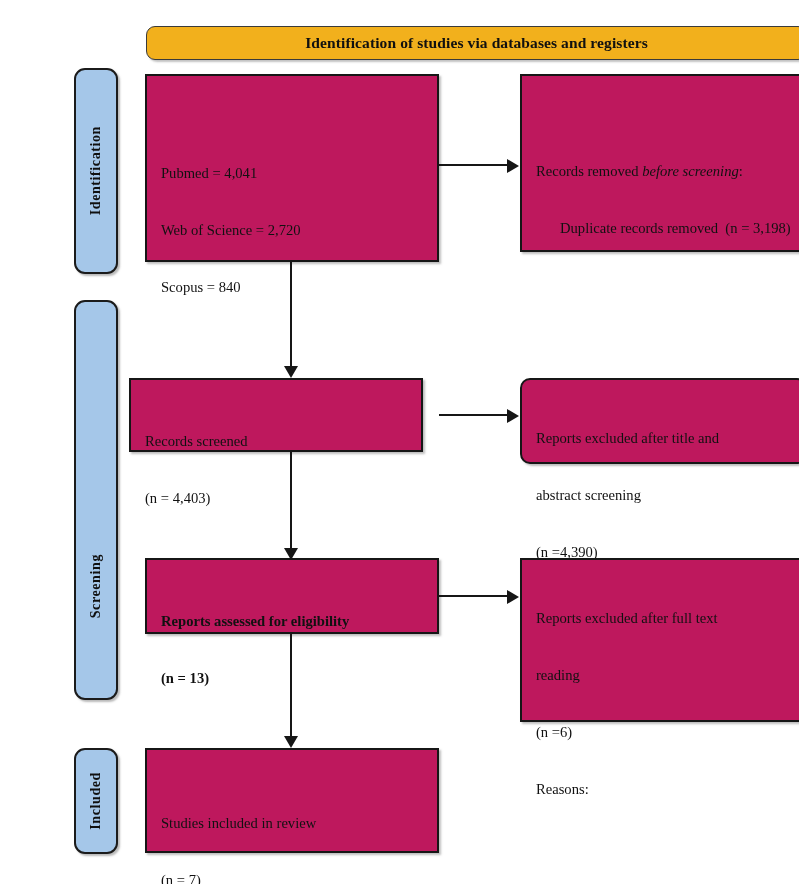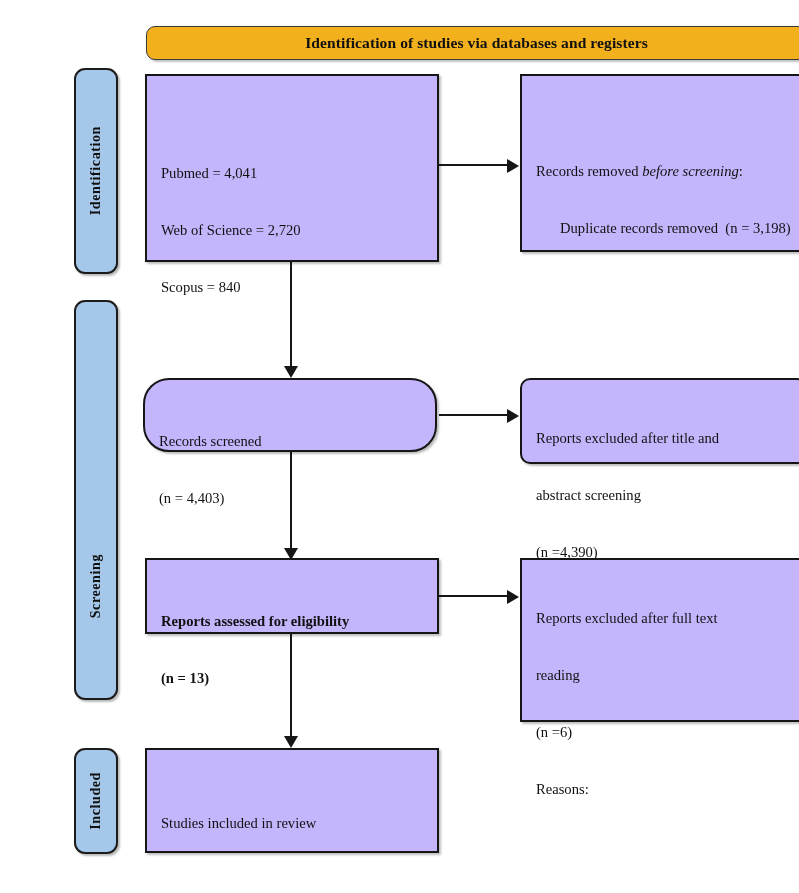--- a/index.html
+++ b/index.html
@@ -66,42 +66,42 @@
     white-space: nowrap;
   }
   .stage-tab.tab-identification { left: 27px; top: 68px;  width: 44px; height: 206px; }
   .stage-tab.tab-screening      { left: 27px; top: 300px; width: 44px; height: 400px; }
   .stage-tab.tab-included       { left: 27px; top: 748px; width: 44px; height: 106px; }
   .stage-tab.tab-screening .stage-label { transform: rotate(180deg) translateY(-86px); }
 
   
   .flow-box {
     position: absolute;
-    background: #c4b5fd;
+    background: #be185d;
     border: 2.2px solid #161616;
     box-shadow: 2px 2px 2px rgba(125,125,125,0.5);
     box-sizing: border-box;
     padding: 16px;
   }
   .flow-box .box-text {
     position: absolute;
     left: 14px;
     right: 10px;
     font-size: 14.6px;
     line-height: 1.30;
     color: #111111;
     white-space: pre-wrap;
   }
   .flow-box .box-text .it { font-style: italic; }
   .flow-box .box-text .indent { display: inline-block; padding-left: 24px; }
 
   
   .box-sources    { left: 98px;  top: 74px;  width: 294px; height: 188px; }
   .box-sources    .box-text { top: 50px; }
-  .box-screened   { left: 96px;  top: 378px; width: 294px; height: 74px; border-radius: 26px; }
+  .box-screened   { left: 82px;  top: 378px; width: 294px; height: 74px; }
   .box-screened   .box-text { top: 14px; }
   .box-eligible   { left: 98px;  top: 558px; width: 294px; height: 76px; font-weight: bold; }
   .box-eligible   .box-text { top: 14px; }
   .box-included   { left: 98px;  top: 748px; width: 294px; height: 105px; }
   .box-included   .box-text { top: 26px; }
 
   
   .box-removed    { left: 473px; top: 74px;  width: 287px; height: 178px; }
   .box-removed    .box-text { top: 48px; }
   .box-excl-title { left: 473px; top: 378px; width: 287px; height: 86px; border-radius: 10px; }
@@ -212,20 +212,21 @@
       <div>(n =6)</div>
       <div>Reasons:</div>
       
       
     </div>
   </div>
 
   <div class="flow-box box-included">
     <div class="box-text">
       <div>Studies included in review</div>
+      <div>(n = 7)</div>
     </div>
   </div>
 
   <div class="conn conn-v v1"></div>
   <div class="arrow-head arrow-down a1"></div>
 
   <div class="conn conn-v v2"></div>
   <div class="arrow-head arrow-down a2"></div>
 
   <div class="conn conn-v v3"></div>

